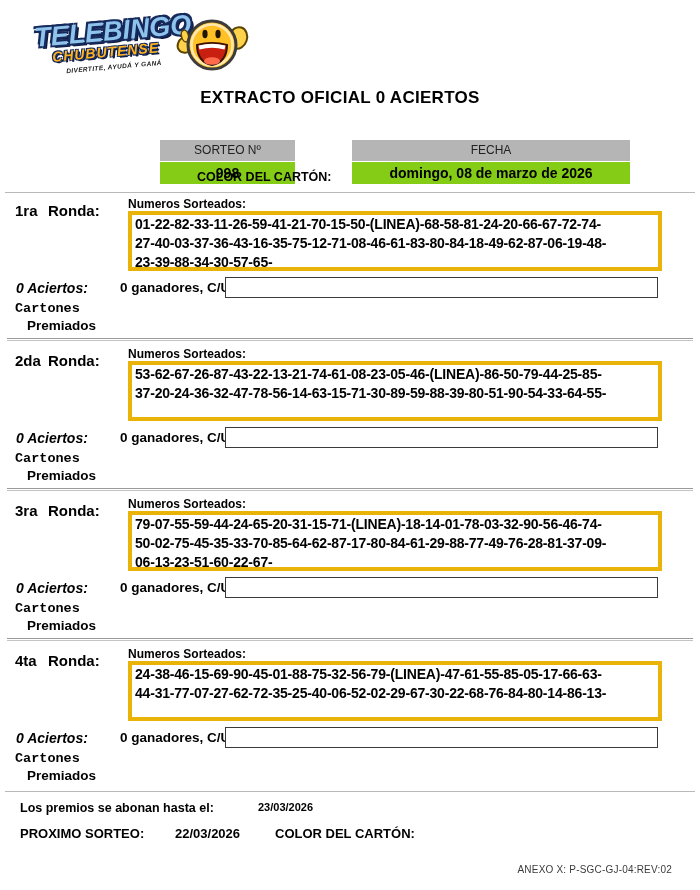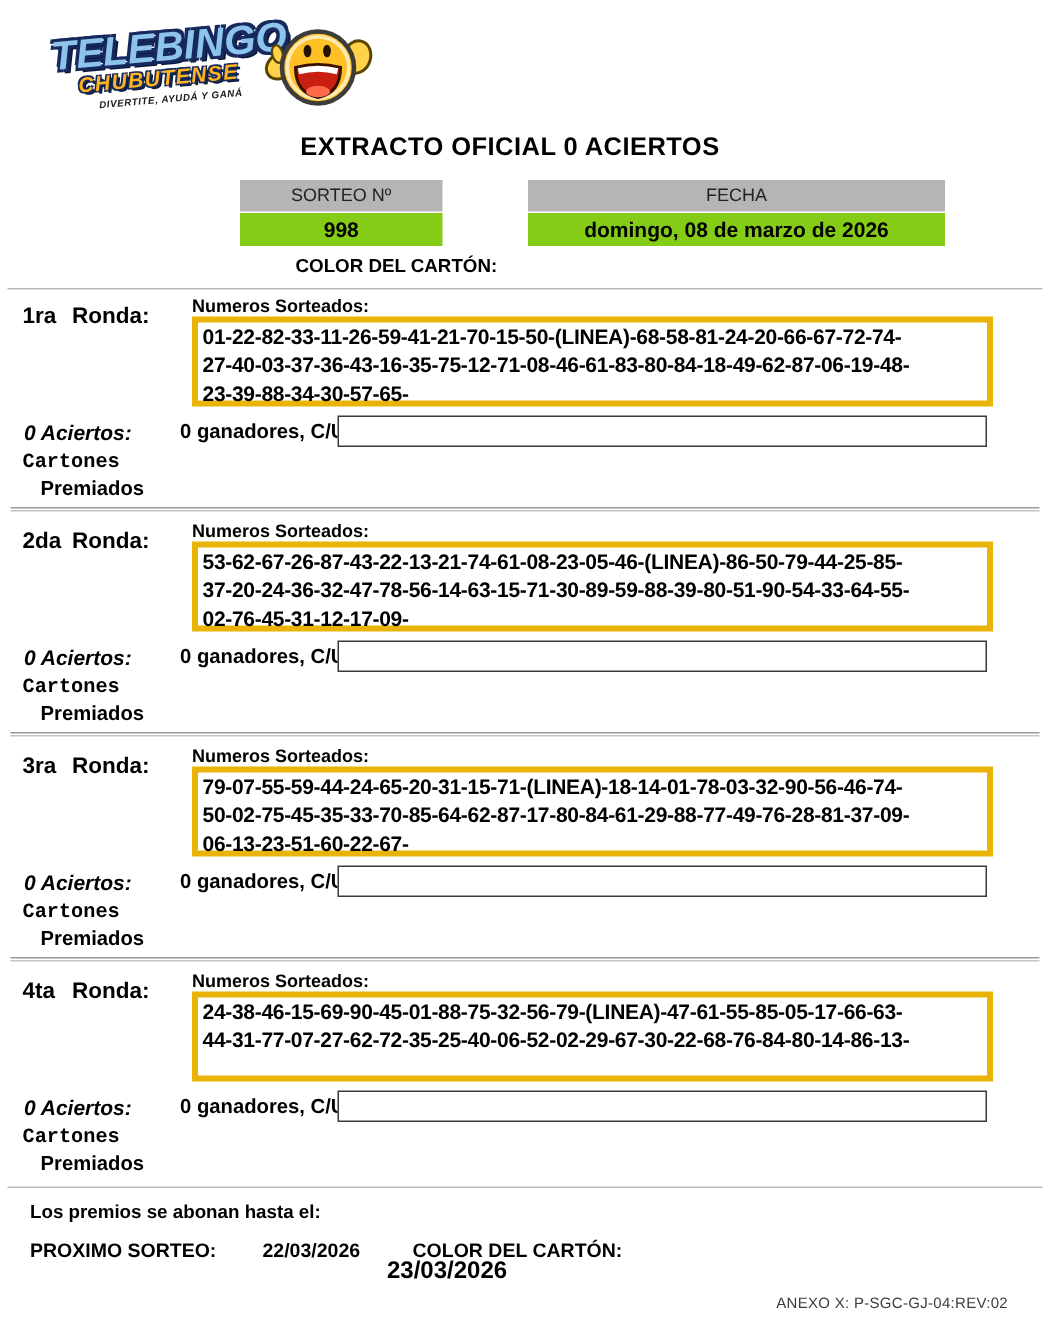--- a/index.html
+++ b/index.html
@@ -32,21 +32,21 @@
   }
   .logo-smiley { position:absolute; left:148px; top:8px; }
   
   .title {
     position:absolute; left:0; top:88px; width:680px; text-align:center;
     font-weight:bold; font-size:17px; letter-spacing:.3px;
   }
   .hbox { position:absolute; top:120px; }
   .hbox .lab {
     background:#b5b5b5; height:21px; line-height:21px; text-align:center;
-    font-size:12px; color:#222; margin-bottom:1px;
+    font-size:12px; color:#222; margin-bottom:1px;margin-top:20px;
   }
   .hbox .val {
     background:#84cc16; height:22px; line-height:22px; text-align:center;
     font-weight:bold; font-size:14px; color:#000;
   }
   .hbox-sorteo { left:160px; width:135px; }
   .hbox-fecha  { left:352px; width:278px; }
   .color-carton { position:absolute; left:197px; top:170px; font-weight:bold; font-size:12.5px; }
   
   .sep-single { position:absolute; left:5px; width:690px; border-top:1px solid #b9b9b9; }
@@ -66,21 +66,21 @@
     letter-spacing:-0.2px; white-space:nowrap;
   }
   .r-aciertos  { position:absolute; left:16px;  top:84px; font-weight:bold; font-style:italic; font-size:14px; }
   .r-ganadores { position:absolute; left:120px; top:84px; font-weight:bold; font-size:13.5px; }
   .cu-box { position:absolute; left:225px; top:81px; width:433px; height:21px;
             border:1px solid #3a3a3a; background:#fff; }
   .r-cart1 { position:absolute; left:15px; top:105px; font-weight:bold; font-size:13.5px;font-family:Liberation Mono, monospace; }
   .r-cart2 { position:absolute; left:15px; top:122px; font-weight:bold; font-size:13.5px;padding-left:12px; }
   
   .f-premios-lab { position:absolute; left:20px;  top:801px; font-weight:bold; font-size:12.5px; }
-  .f-premios-val { position:absolute; left:258px; top:801px; font-weight:bold; font-size:16px;margin-top:38px; }
+  .f-premios-val { position:absolute; left:258px; top:801px; font-weight:bold; font-size:11px; }
   .f-prox-lab    { position:absolute; left:20px;  top:826px; font-weight:bold; font-size:13px; }
   .f-prox-val    { position:absolute; left:175px; top:826px; font-weight:bold; font-size:13px; }
   .f-color-lab   { position:absolute; left:275px; top:826px; font-weight:bold; font-size:13px; }
   .anexo { position:absolute; right:28px; top:864px; font-size:10px; color:#3c3c3c; letter-spacing:.2px; }
 </style>
 </head>
 <body>
 
 <div class="page">
 
@@ -135,21 +135,20 @@
   </div>
   <div class="sep-double" style="top:338px"></div>
 
   <div class="round" style="top:346px">
     <div class="r-ord">2da</div>
     <div class="r-ronda">Ronda:</div>
     <div class="r-numlab">Numeros Sorteados:</div>
     <div class="numbers-box">
       <div>53-62-67-26-87-43-22-13-21-74-61-08-23-05-46-(LINEA)-86-50-79-44-25-85-</div>
       <div>37-20-24-36-32-47-78-56-14-63-15-71-30-89-59-88-39-80-51-90-54-33-64-55-</div>
-      <div>02-76-45-31-12-17-09-</div>
     </div>
     <div class="r-aciertos">0 Aciertos:</div>
     <div class="r-ganadores">0 ganadores, C/U:</div>
     <div class="cu-box"></div>
     <div class="r-cart1">Cartones</div>
     <div class="r-cart2">Premiados</div>
   </div>
   <div class="sep-double" style="top:488px"></div>
 
   <div class="round" style="top:496px">

